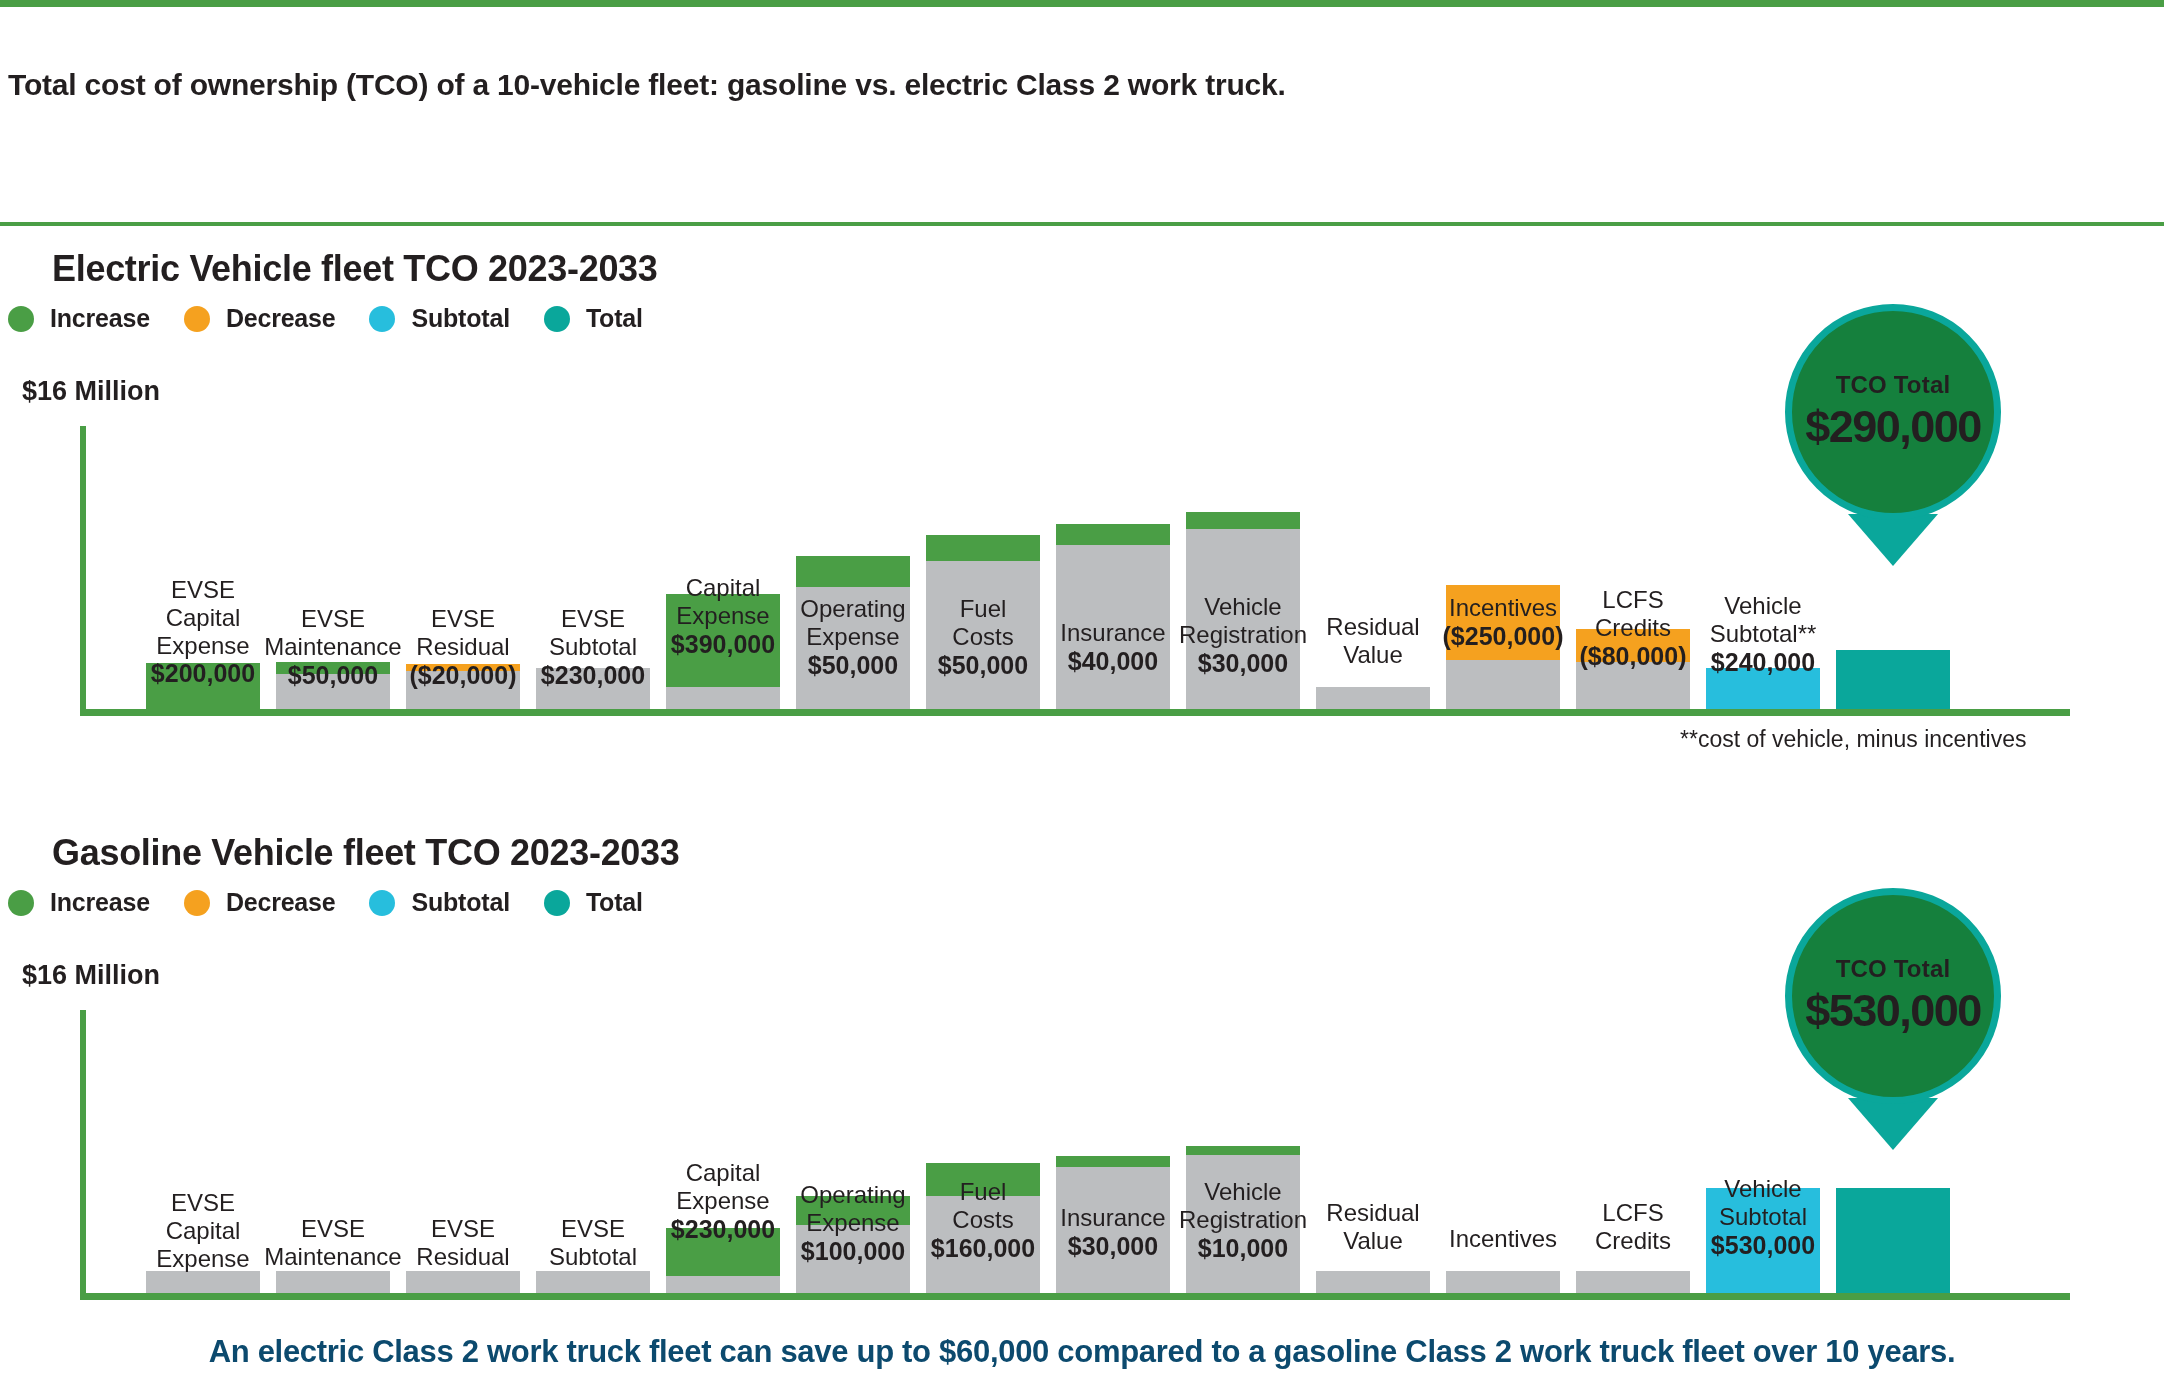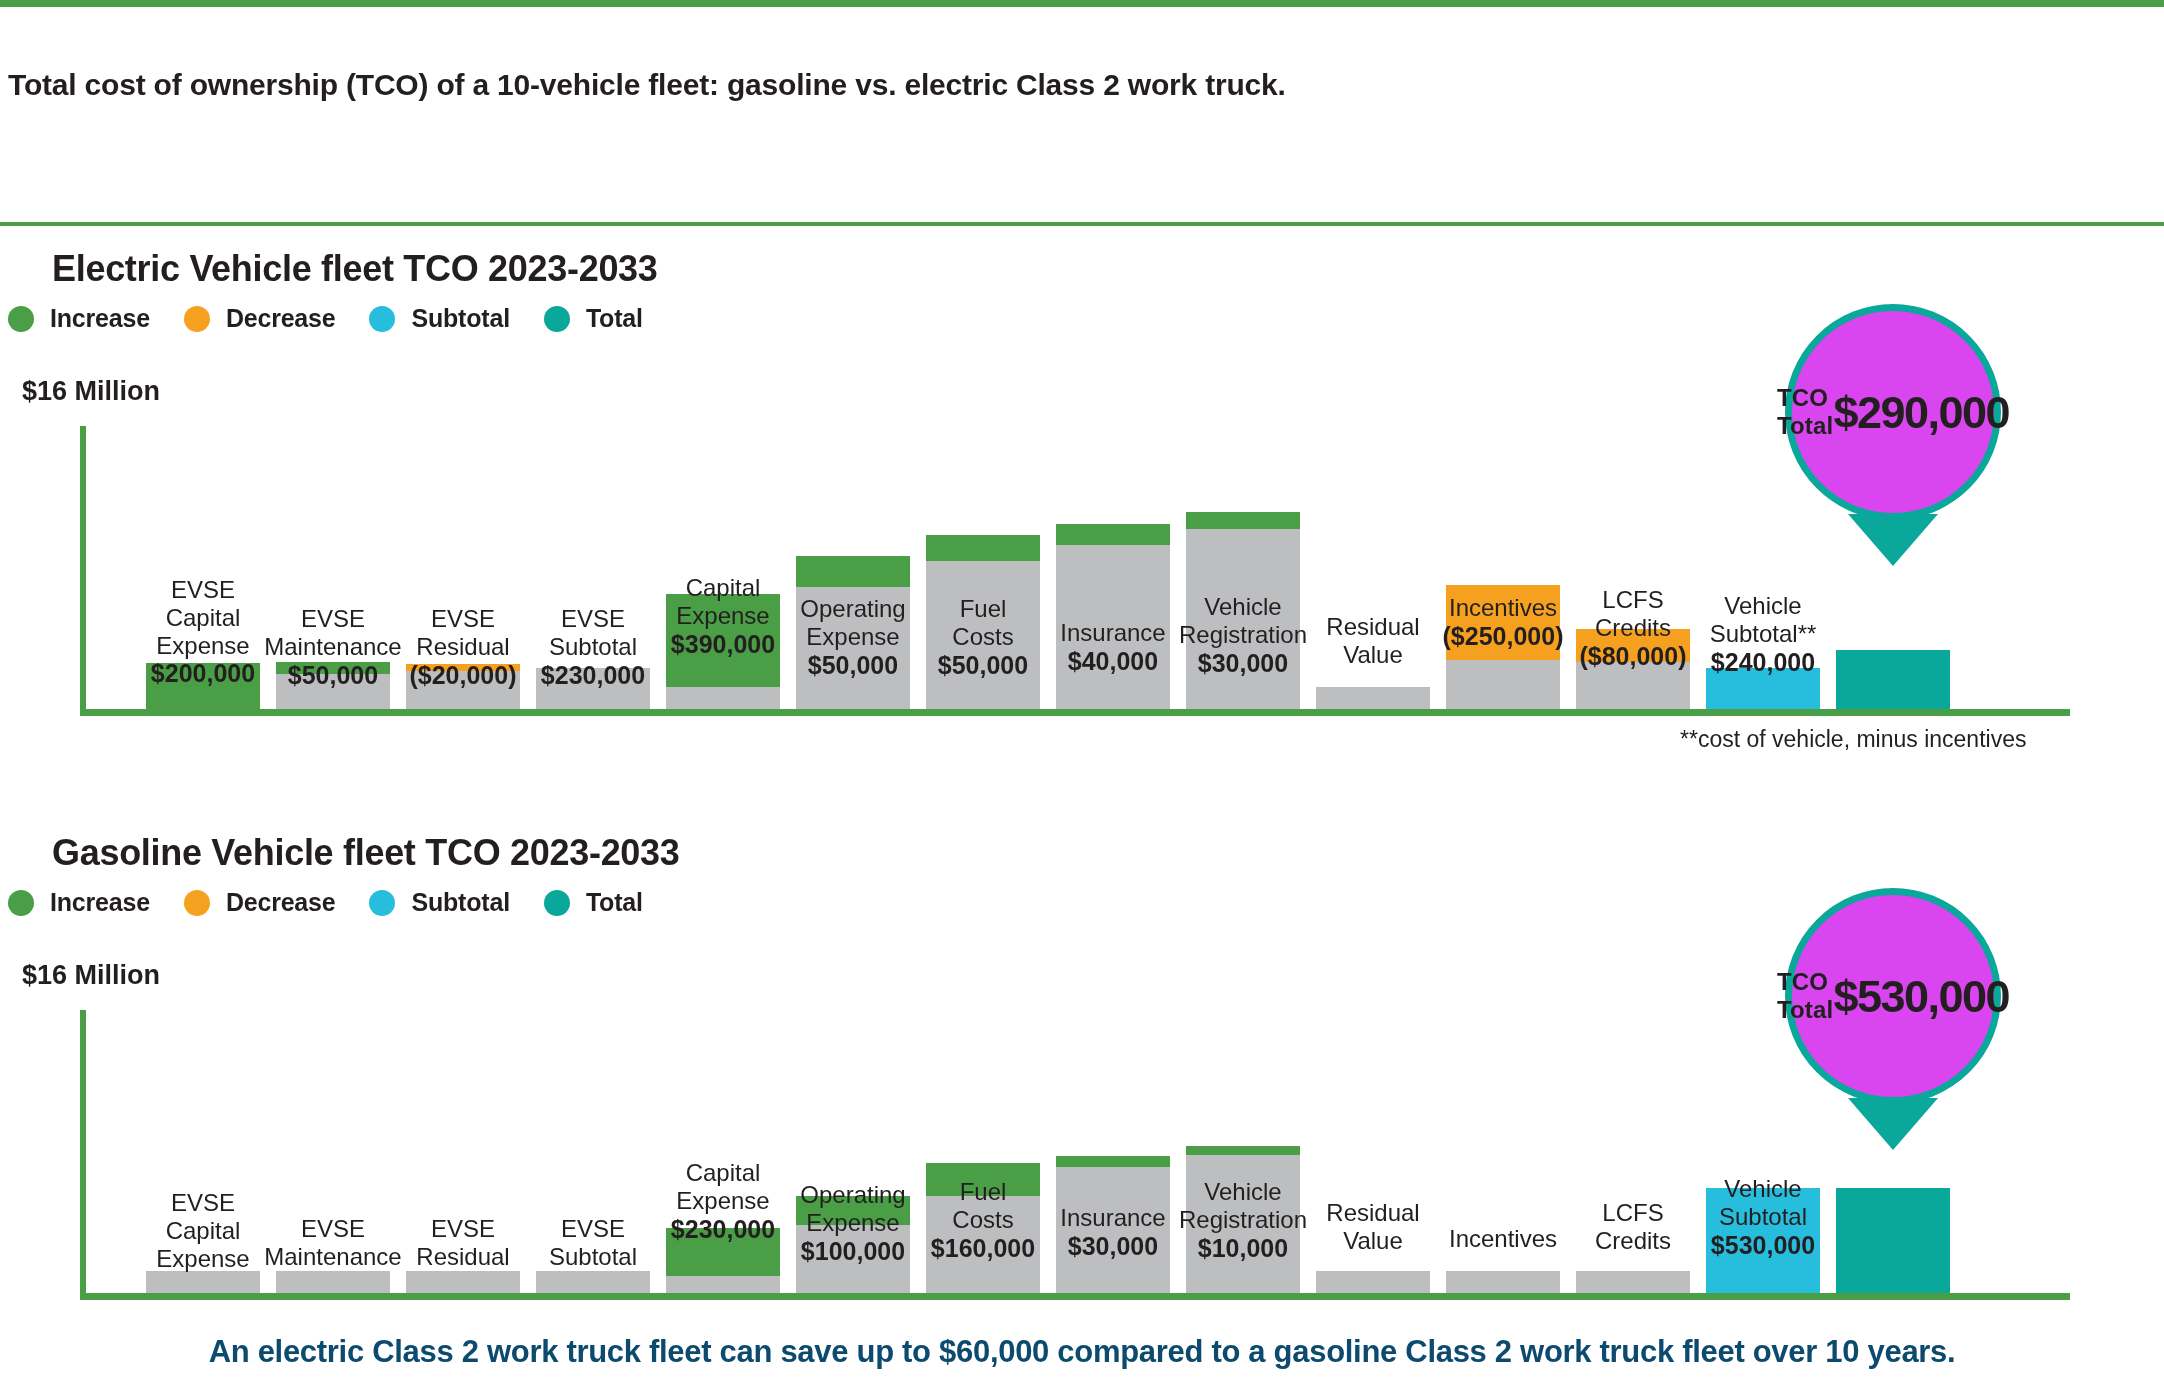--- a/index.html
+++ b/index.html
@@ -157,23 +157,23 @@
     font-weight: bold;
     color: #231f20;
   }
 
   
   .callout {
     position: absolute;
     width: 216px; height: 216px;
     border-radius: 50%;
     border: 7px solid #0aa79b;
-    background: #d946ef;
+    background: #15803d;
     display: flex;
-    flex-direction: row;
+    flex-direction: column;
     align-items: center;
     justify-content: center;
     z-index: 5;
   }
   .callout-title {
     font-size: 24px;
     font-weight: bold;
     color: #231f20;
     letter-spacing: 0.2px;
   }

